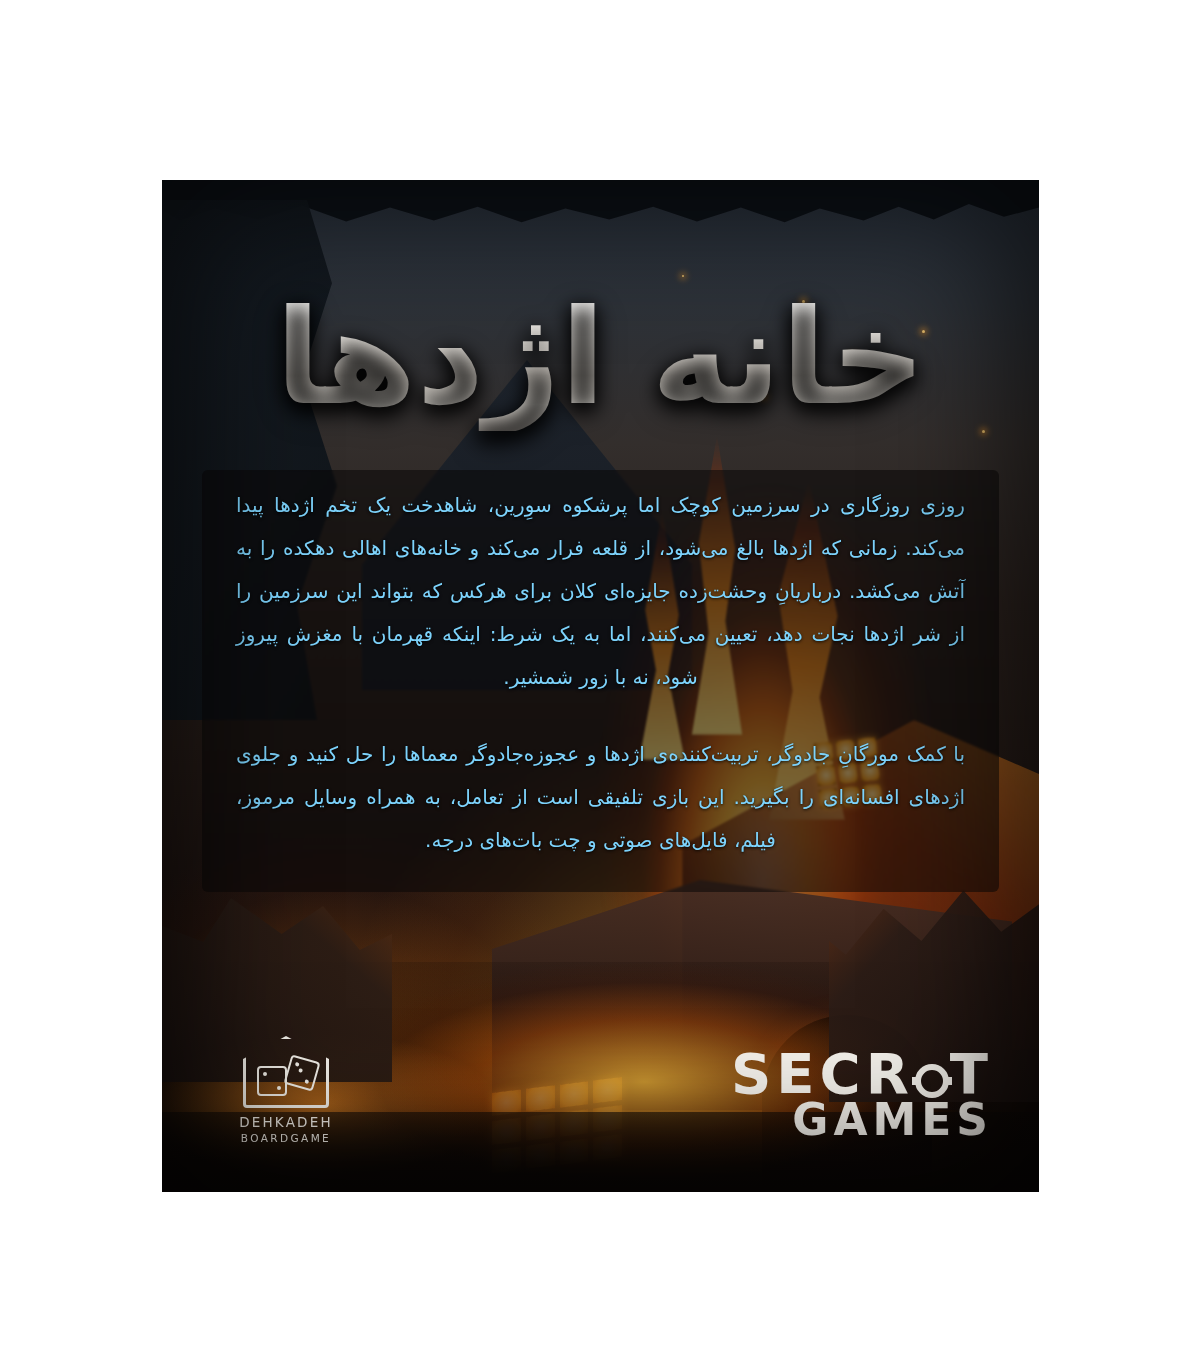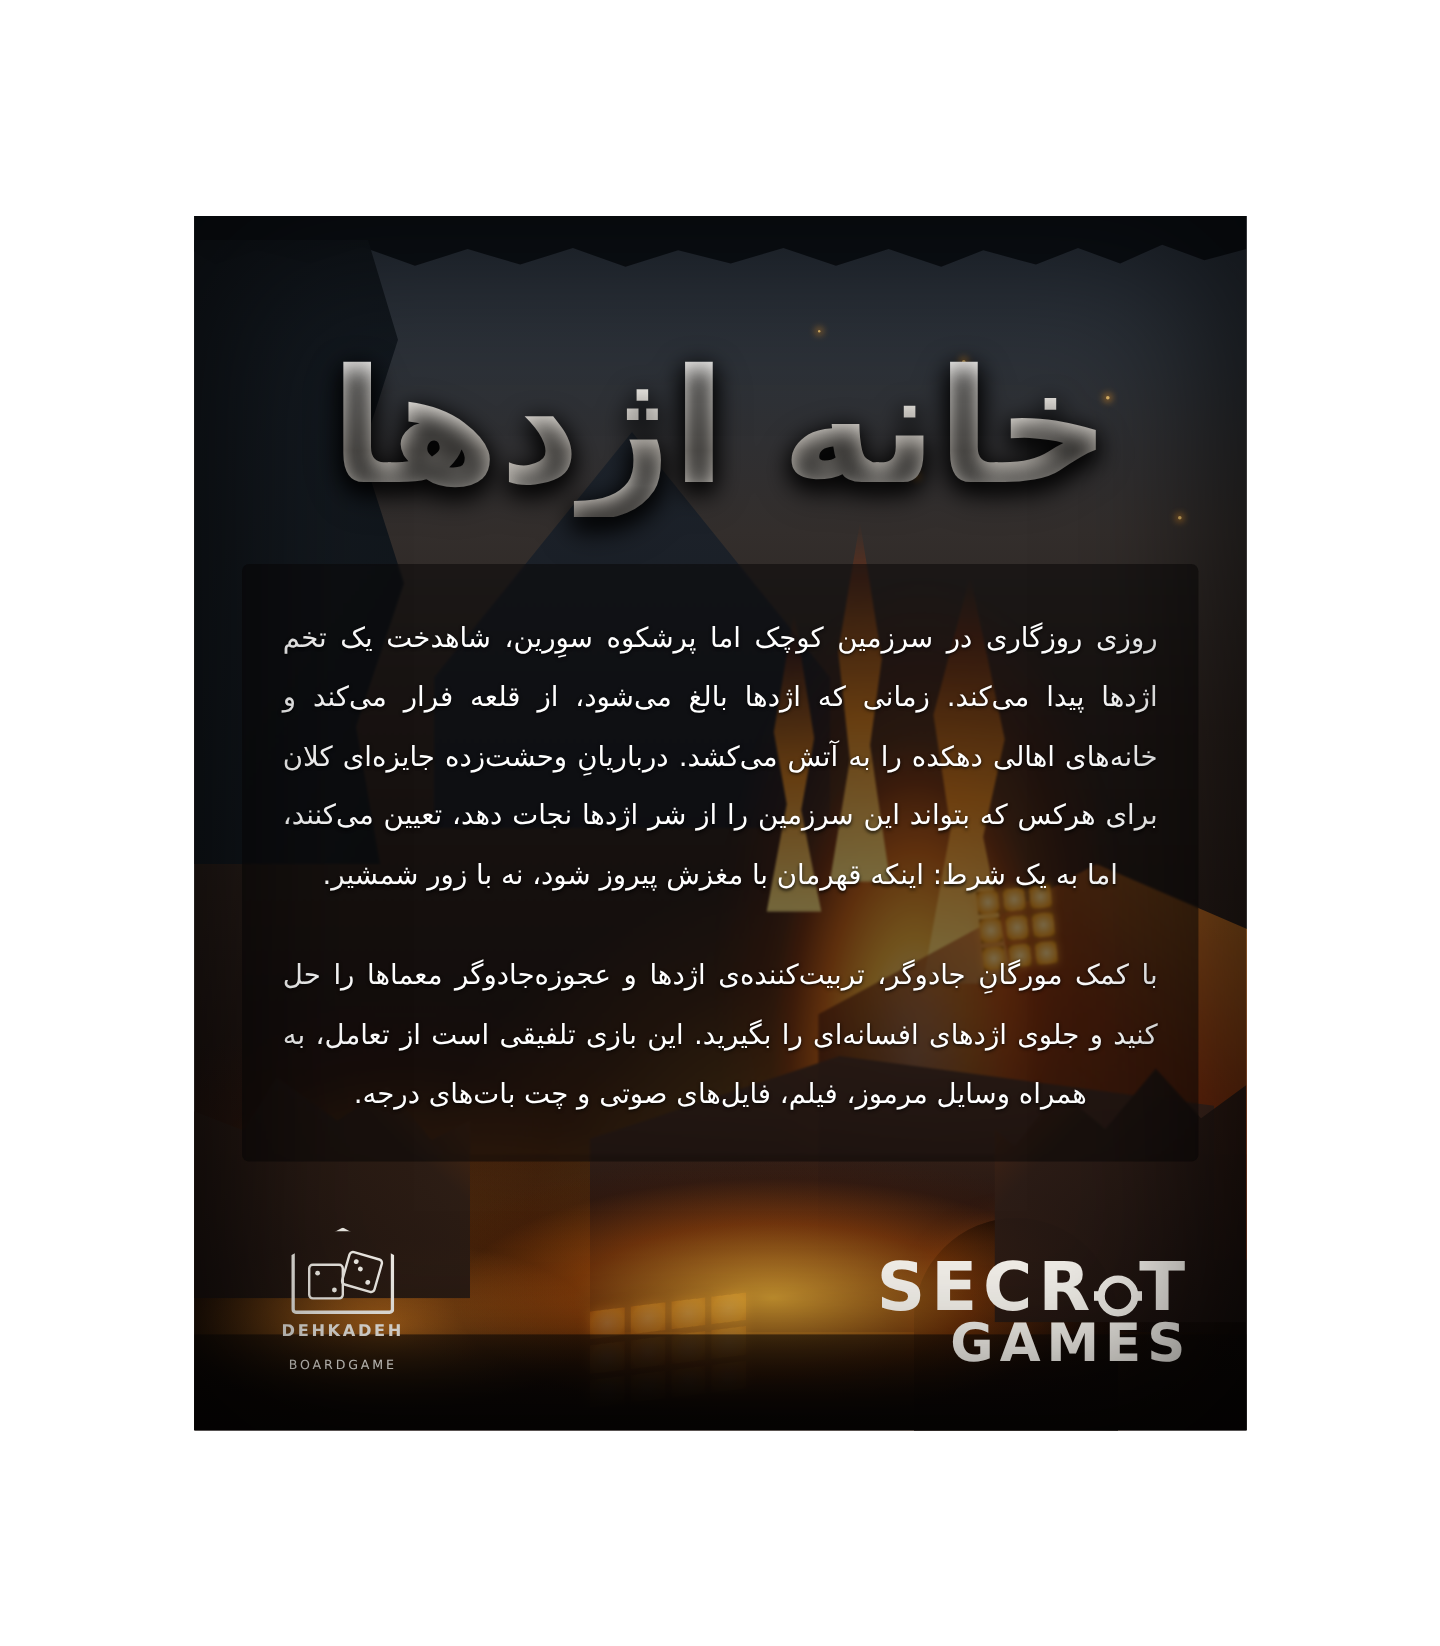--- a/index.html
+++ b/index.html
@@ -226,28 +226,28 @@
     white-space: nowrap;
     line-height: 1.1;
   }
 
   
   #desc-panel {
     position: absolute;
     left: 40px;
     right: 40px;
     top: 290px;
-    padding: 38px 34px 30px;
+    padding: 14px 34px 30px;
     background: rgba(10,8,8,0.55);
     border-radius: 6px;
-    color: #ffffff;
+    color: #7dd3fc;
     direction: rtl;
     text-align: justify;
     text-align-last: center;
-    font-size: 23px;
+    font-size: 20px;
     line-height: 2.15;
     letter-spacing: .2px;
     text-shadow: 0 1px 3px rgba(0,0,0,.9);
     backdrop-filter: blur(1px);
   }
   #desc-panel p { margin: 0; }
   #desc-panel p + p { margin-top: 34px; }
 
   
   #specs {
@@ -284,22 +284,22 @@
   }
   .house-mark .die {
     position: absolute;
     width: 26px; height: 26px;
     border: 2px solid #efece6;
     border-radius: 4px;
   }
   .house-mark .die.d1 { left: 14px; top: 30px; }
   .house-mark .die.d2 { right: 12px; top: 22px; transform: rotate(16deg); }
   .house-mark .pip { position: absolute; width: 4px; height: 4px; background: #efece6; border-radius: 50%; }
-  #pub-logo .pl1 { font-size: 13.5px; letter-spacing: 2.2px; font-weight: bold; }
-  #pub-logo .pl2 { font-size: 10.5px; letter-spacing: 2.4px; margin-top: 15px; }
+  #pub-logo .pl1 { font-size: 13.5px; letter-spacing: 2.2px; font-weight: normal; }
+  #pub-logo .pl2 { font-size: 10.5px; letter-spacing: 2.4px; margin-top: 2px; }
 
   
   #sg-logo {
     position: absolute;
     right: 46px;
     bottom: 52px;
     text-align: center;
     color: #f3f0ea;
     font-family: "DejaVu Sans", sans-serif;
     line-height: .92;

